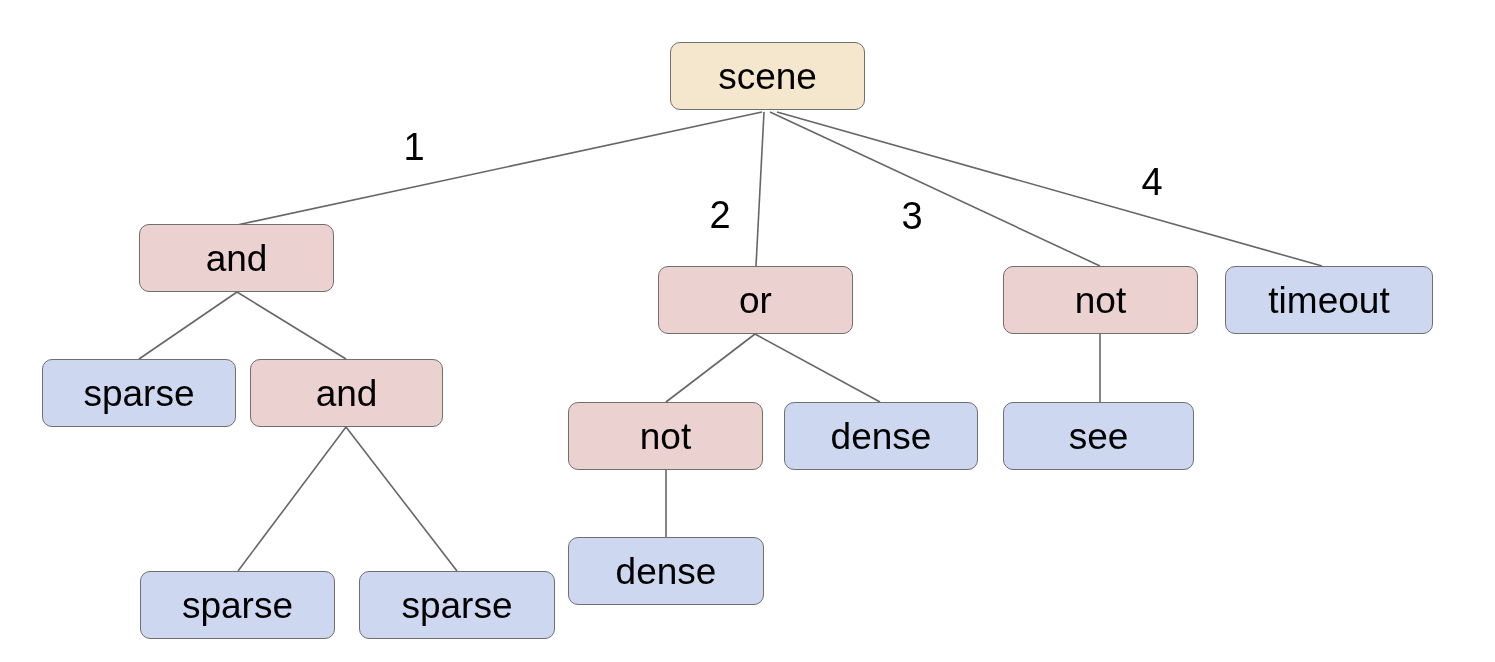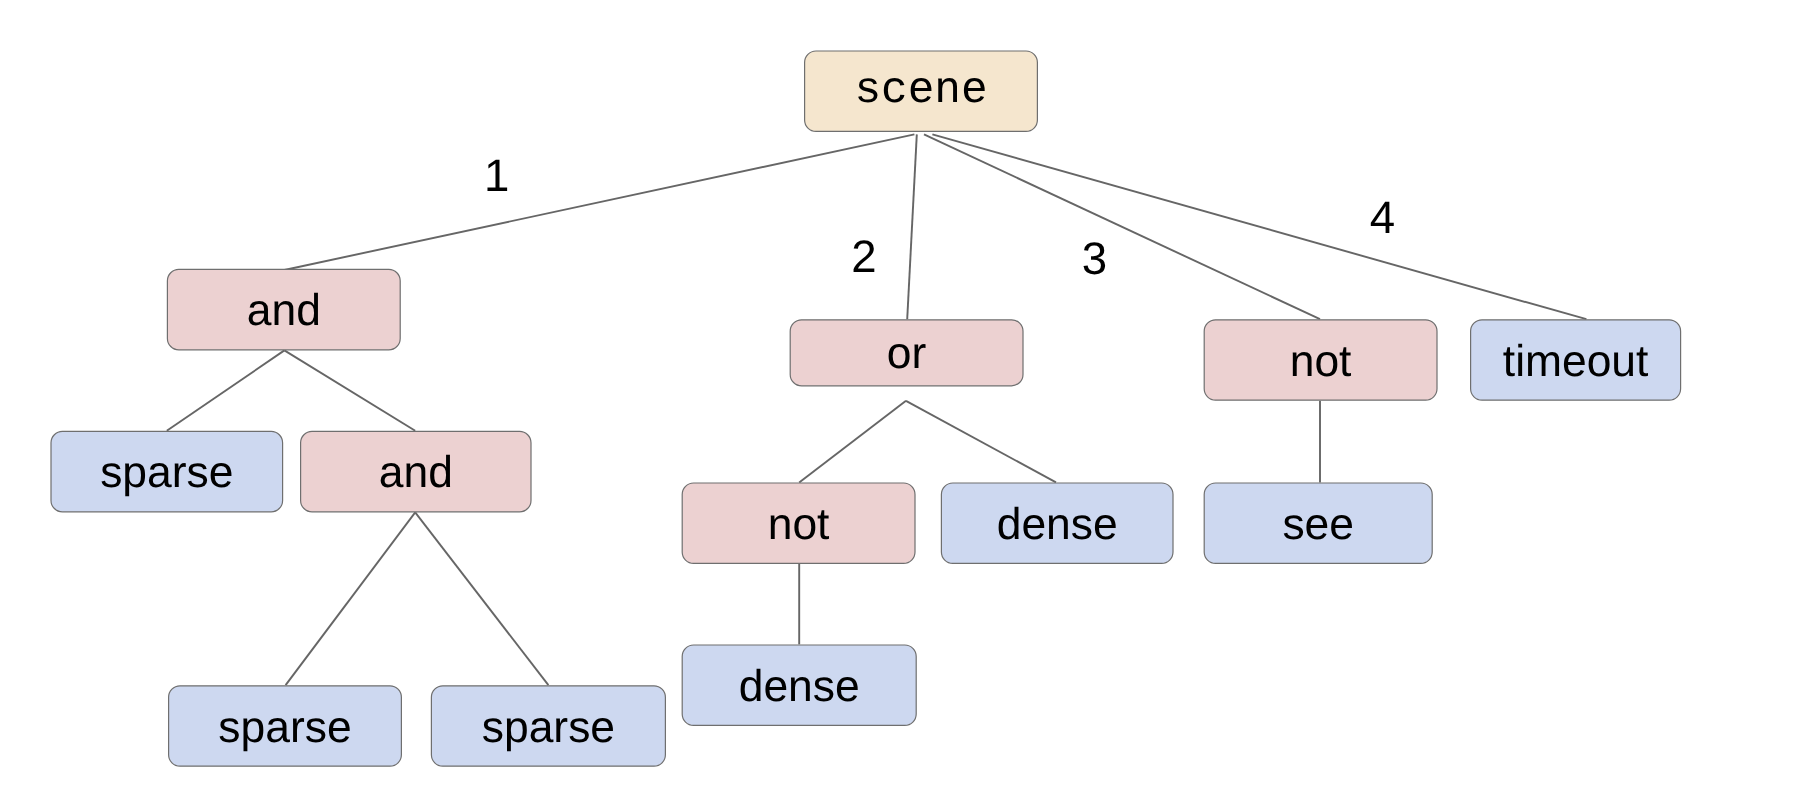--- a/index.html
+++ b/index.html
@@ -39,21 +39,21 @@
     border: 1.5px solid var(--node-border);
     border-radius: 10px;
     display: flex;
     align-items: center;
     justify-content: center;
     font-size: 37px;
     line-height: 1;
     color: var(--text);
     white-space: nowrap;
   }
-  .kind-root { background: var(--root-fill); font-family: Liberation Mono, monospace; }
+  .kind-root { background: var(--root-fill); }
   .kind-operator { background: var(--operator-fill); }
   .kind-leaf { background: var(--leaf-fill); }
   .edge-label {
     position: absolute;
     transform: translate(-50%, -50%);
     font-size: 38px;
     line-height: 1;
     color: var(--text);
   }
 </style>
@@ -77,23 +77,23 @@
     <line x1="1100" y1="334" x2="1100" y2="402"></line>
   </svg>
 
   <div class="edge-label" style="left:414px; top:147px">1</div>
   <div class="edge-label" style="left:720px; top:215px">2</div>
   <div class="edge-label" style="left:912px; top:216px">3</div>
   <div class="edge-label" style="left:1152px; top:182px">4</div>
 
   <div class="node kind-root" style="left:670px;  top:42px;  width:195px; height:68px">scene</div>
   <div class="node kind-operator" style="left:139px;  top:224px; width:195px; height:68px">and</div>
-  <div class="node kind-operator" style="left:658px;  top:266px; width:195px; height:56px">or</div>
+  <div class="node kind-operator" style="left:658px;  top:266px; width:195px; height:68px">or</div>
   <div class="node kind-operator" style="left:1003px; top:266px; width:195px; height:68px">not</div>
-  <div class="node kind-leaf" style="left:1225px; top:266px; width:176px; height:68px">timeout</div>
+  <div class="node kind-leaf" style="left:1225px; top:266px; width:208px; height:68px">timeout</div>
   <div class="node kind-leaf" style="left:42px;   top:359px; width:194px; height:68px">sparse</div>
   <div class="node kind-operator" style="left:250px;  top:359px; width:193px; height:68px">and</div>
   <div class="node kind-operator" style="left:568px;  top:402px; width:195px; height:68px">not</div>
   <div class="node kind-leaf" style="left:784px;  top:402px; width:194px; height:68px">dense</div>
   <div class="node kind-leaf" style="left:1003px; top:402px; width:191px; height:68px">see</div>
   <div class="node kind-leaf" style="left:140px;  top:571px; width:195px; height:68px">sparse</div>
   <div class="node kind-leaf" style="left:359px;  top:571px; width:196px; height:68px">sparse</div>
   <div class="node kind-leaf" style="left:568px;  top:537px; width:196px; height:68px">dense</div>
 
 </div>

